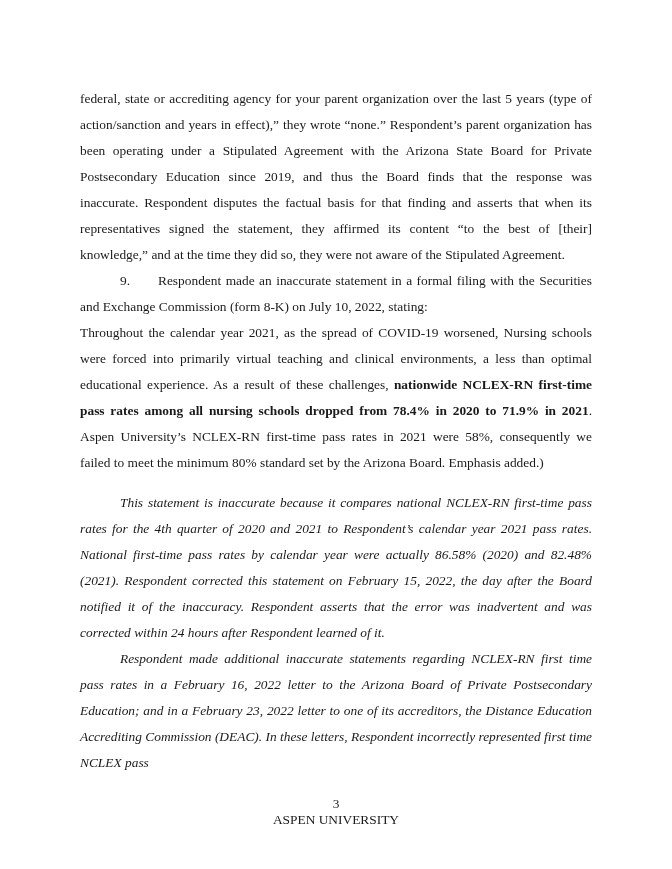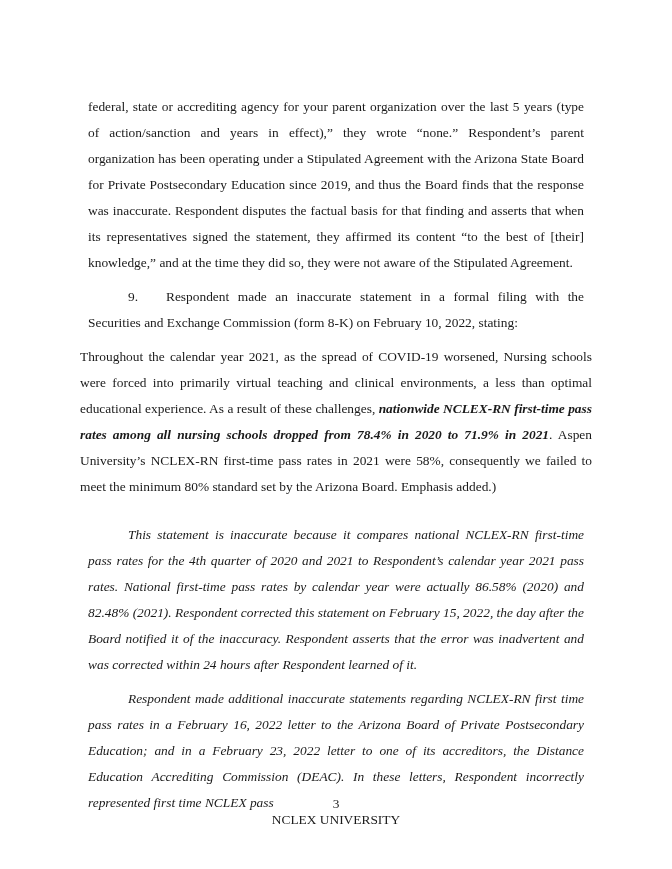--- a/index.html
+++ b/index.html
@@ -17,53 +17,53 @@
     }
     .page {
       position: absolute;
       left: 80px;
       top: 86px;
       width: 512px;
       font-size: 13.4px;
       line-height: 26px;
     }
     .p {
-      margin: 8px;
+      margin: 0;
       text-align: justify;
       text-align-last: left;
     }
     .indent { text-indent: 40px; font-style: italic; }
     .num-indent { text-indent: 40px; }
     .num { display: inline-block; text-indent: 0; width: 38px; }
     .quote { margin: 0; text-align: justify; }
     .gap { height: 14px; }
-    .em { font-weight: bold; font-style: italic; }
+    .em { font-weight: bold; }
     .footer {
       position: absolute;
       left: 0;
       width: 672px;
       top: 796px;
       text-align: center;
       font-size: 13.4px;
       line-height: 16px;
     }
   </style>
 </head>
 <body>
 
 <div class="page">
   <p class="p">federal, state or accrediting agency for your parent organization over the last 5 years (type of action/sanction and years in effect),”  they wrote “none.”  Respondent’s parent organization has been operating under a Stipulated Agreement with the Arizona State Board for Private Postsecondary Education since 2019, and thus the Board finds that the response was inaccurate. Respondent disputes the factual basis for that finding and asserts that when its representatives signed the statement, they affirmed its content “to the best of [their] knowledge,” and at the time they did so, they were not aware of the Stipulated Agreement.</p>
 
-  <p class="p num-indent"><span class="num">9.</span><span>Respondent made an inaccurate statement in a formal filing with the Securities and Exchange Commission (form 8-K) on February 10, 2022, stating:</span></p>
+  <p class="p num-indent"><span class="num">9.</span><span>Respondent made an inaccurate statement in a formal filing with the Securities and Exchange Commission (form 8-K) on July 10, 2022, stating:</span></p>
 
   <p class="quote"><span>Throughout the calendar year 2021, as the spread of COVID-19 worsened, Nursing schools were forced into primarily virtual teaching and clinical environments, a less than optimal educational experience.  As a result of these challenges, </span><span class="em">nationwide NCLEX-RN first-time pass rates among all nursing schools dropped from 78.4% in 2020 to 71.9% in 2021</span><span>.  Aspen University’s NCLEX-RN first-time pass rates in 2021 were 58%, consequently we failed to meet the minimum 80% standard set by the Arizona Board.  Emphasis added.)</span></p>
 
   <div class="gap"></div>
 
   <p class="p indent">This statement is inaccurate because it compares national NCLEX-RN first-time pass rates for the 4th quarter of 2020 and 2021 to Respondent’s calendar year 2021 pass rates.  National first-time pass rates by calendar year were actually 86.58% (2020) and 82.48% (2021).  Respondent corrected this statement on February 15, 2022, the day after the Board notified it of the inaccuracy. Respondent asserts that the error was inadvertent and was corrected within 24 hours after Respondent learned of it.</p>
 
   <p class="p indent">Respondent made additional inaccurate statements regarding NCLEX-RN first time pass rates in a February 16, 2022 letter to the Arizona Board of Private Postsecondary Education; and in a February 23, 2022 letter to one of its accreditors, the Distance Education Accrediting Commission (DEAC).  In these letters, Respondent incorrectly represented first time NCLEX pass</p>
 </div>
 
 <div class="footer">
   <div>3</div>
-  <div>NCLEX UNIVERSITY</div>
+  <div>ASPEN UNIVERSITY</div>
 </div>
 
 </body></html>

